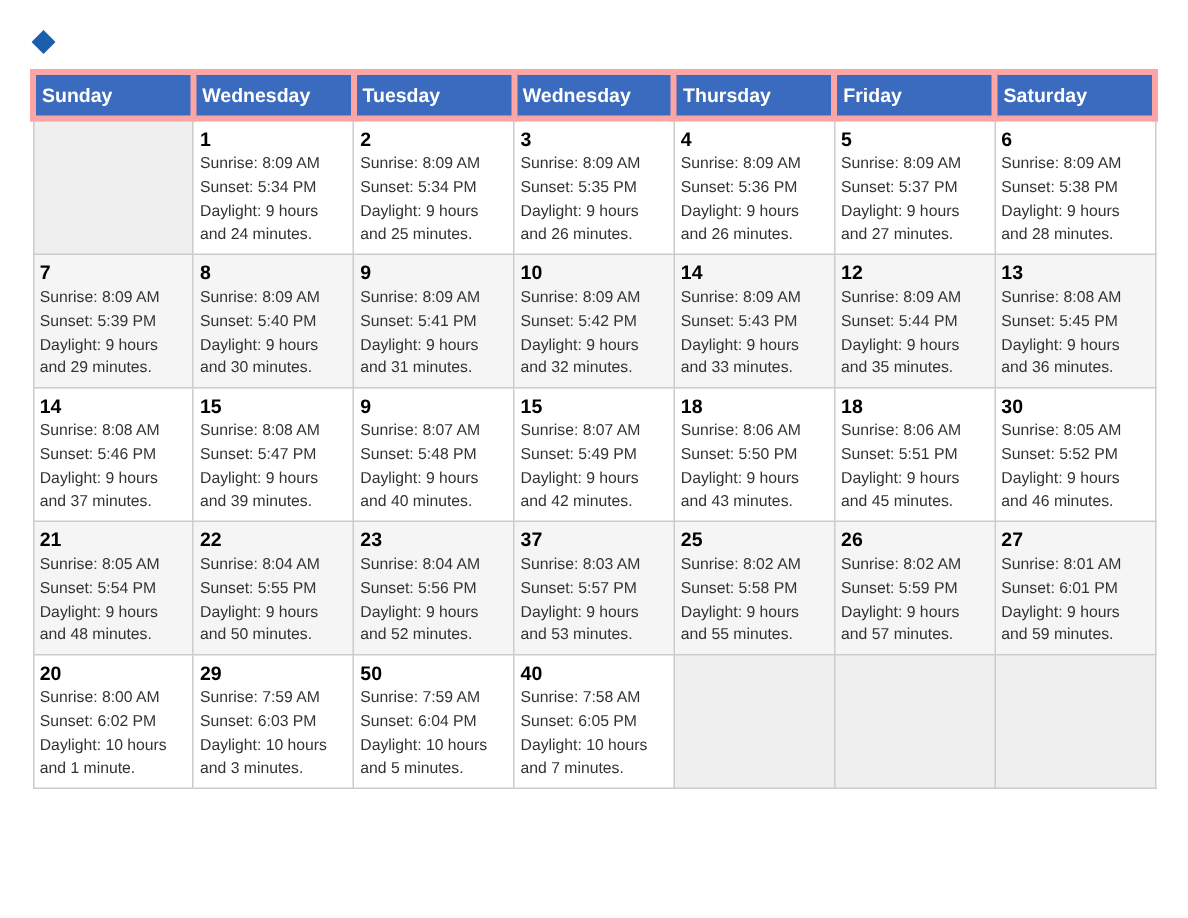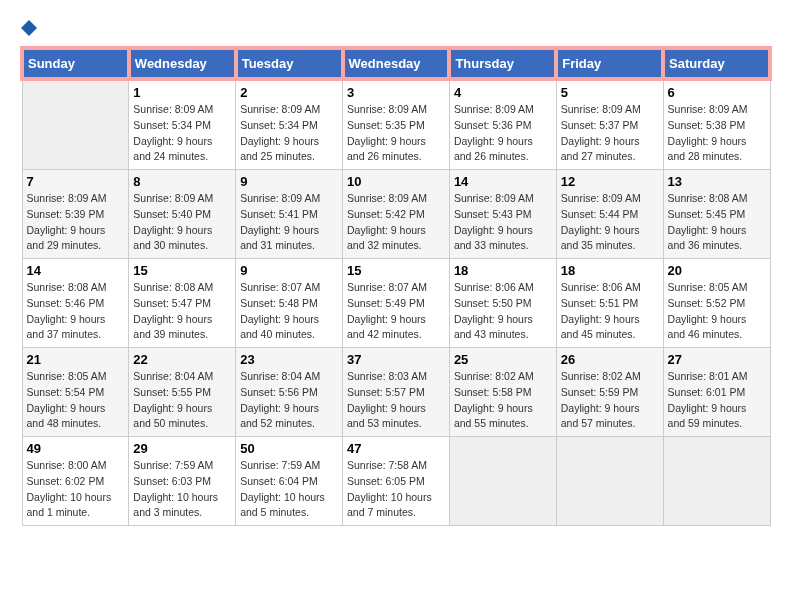--- a/index.html
+++ b/index.html
@@ -190,21 +190,21 @@
         </td>
         <td>
           <span class="day-number">18</span>
           <div class="day-info">Sunrise: 8:06 AM<br>Sunset: 5:50 PM<br>Daylight: 9 hours and 43 minutes.</div>
         </td>
         <td>
           <span class="day-number">18</span>
           <div class="day-info">Sunrise: 8:06 AM<br>Sunset: 5:51 PM<br>Daylight: 9 hours and 45 minutes.</div>
         </td>
         <td>
-          <span class="day-number">20</span>
+          <span class="day-number">30</span>
           <div class="day-info">Sunrise: 8:05 AM<br>Sunset: 5:52 PM<br>Daylight: 9 hours and 46 minutes.</div>
         </td>
       </tr>
       <tr>
         <td>
           <span class="day-number">21</span>
           <div class="day-info">Sunrise: 8:05 AM<br>Sunset: 5:54 PM<br>Daylight: 9 hours and 48 minutes.</div>
         </td>
         <td>
           <span class="day-number">22</span>
@@ -226,33 +226,33 @@
           <span class="day-number">26</span>
           <div class="day-info">Sunrise: 8:02 AM<br>Sunset: 5:59 PM<br>Daylight: 9 hours and 57 minutes.</div>
         </td>
         <td>
           <span class="day-number">27</span>
           <div class="day-info">Sunrise: 8:01 AM<br>Sunset: 6:01 PM<br>Daylight: 9 hours and 59 minutes.</div>
         </td>
       </tr>
       <tr>
         <td>
-          <span class="day-number">49</span>
+          <span class="day-number">20</span>
           <div class="day-info">Sunrise: 8:00 AM<br>Sunset: 6:02 PM<br>Daylight: 10 hours and 1 minute.</div>
         </td>
         <td>
           <span class="day-number">29</span>
           <div class="day-info">Sunrise: 7:59 AM<br>Sunset: 6:03 PM<br>Daylight: 10 hours and 3 minutes.</div>
         </td>
         <td>
           <span class="day-number">50</span>
           <div class="day-info">Sunrise: 7:59 AM<br>Sunset: 6:04 PM<br>Daylight: 10 hours and 5 minutes.</div>
         </td>
         <td>
-          <span class="day-number">47</span>
+          <span class="day-number">40</span>
           <div class="day-info">Sunrise: 7:58 AM<br>Sunset: 6:05 PM<br>Daylight: 10 hours and 7 minutes.</div>
         </td>
         <td class="empty-cell"></td>
         <td class="empty-cell"></td>
         <td class="empty-cell"></td>
       </tr>
     </tbody>
 </table>
 
 </body></html>

